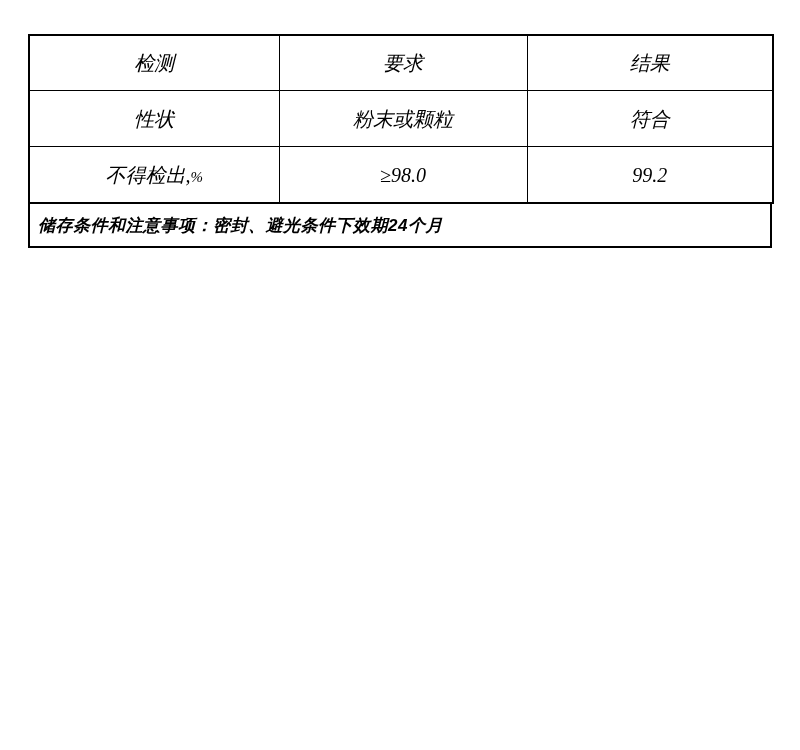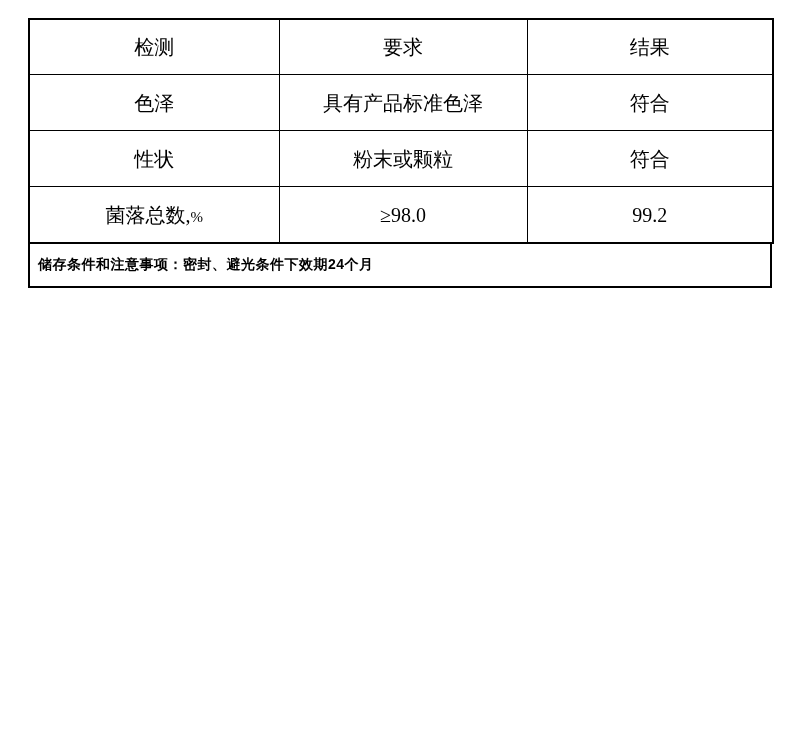--- a/index.html
+++ b/index.html
@@ -12,21 +12,22 @@
     height: 750px;
     font-family: "Liberation Serif", "DejaVu Serif", serif;
     color: #000000;
     overflow: hidden;
   }
   .sheet {
     position: relative;
     width: 800px;
     height: 578px;
     box-sizing: border-box;
-    padding: 18px 28px 0 28px;
+    padding: 34px 28px 0 28px;
+    font-style: italic;
   }
   table.spec {
     width: 744px;
     border-collapse: collapse;
     table-layout: fixed;
     border: 2px solid #000;
   }
   table.spec col.c1 { width: 250px; }
   table.spec col.c2 { width: 248px; }
   table.spec col.c3 { width: 246px; }
@@ -49,21 +50,21 @@
   }
   .footer-note {
     width: 744px;
     box-sizing: border-box;
     border: 2px solid #000;
     border-top: none;
     height: 44px;
     display: flex;
     align-items: center;
     padding-left: 8px;
-    font-size: 14px;
+    font-size: 17px;
     font-family: "Liberation Sans", "DejaVu Sans", sans-serif;
     font-weight: bold;
     letter-spacing: 0.5px;
   }
 </style>
 </head>
 <body>
 
 <div class="sheet">
 
@@ -73,35 +74,30 @@
         <col class="c2">
         <col class="c3">
     </colgroup>
     <tbody>
       <tr class="head">
         <td>检测</td>
         <td>要求</td>
         <td>结果</td>
       </tr>
 
-      <tr>
-        <td><span>色泽</span><span class="unit"></span></td>
-        <td>具有产品标准色泽</td>
-        <td>符合</td>
-      </tr>
 
       <tr>
         <td><span>性状</span><span class="unit"></span></td>
         <td>粉末或颗粒</td>
         <td>符合</td>
       </tr>
 
 
       <tr>
-        <td><span>菌落总数,</span><span class="unit">%</span></td>
+        <td><span>不得检出,</span><span class="unit">%</span></td>
         <td>≥98.0</td>
         <td>99.2</td>
       </tr>
 
 
 
 
 
 
 

